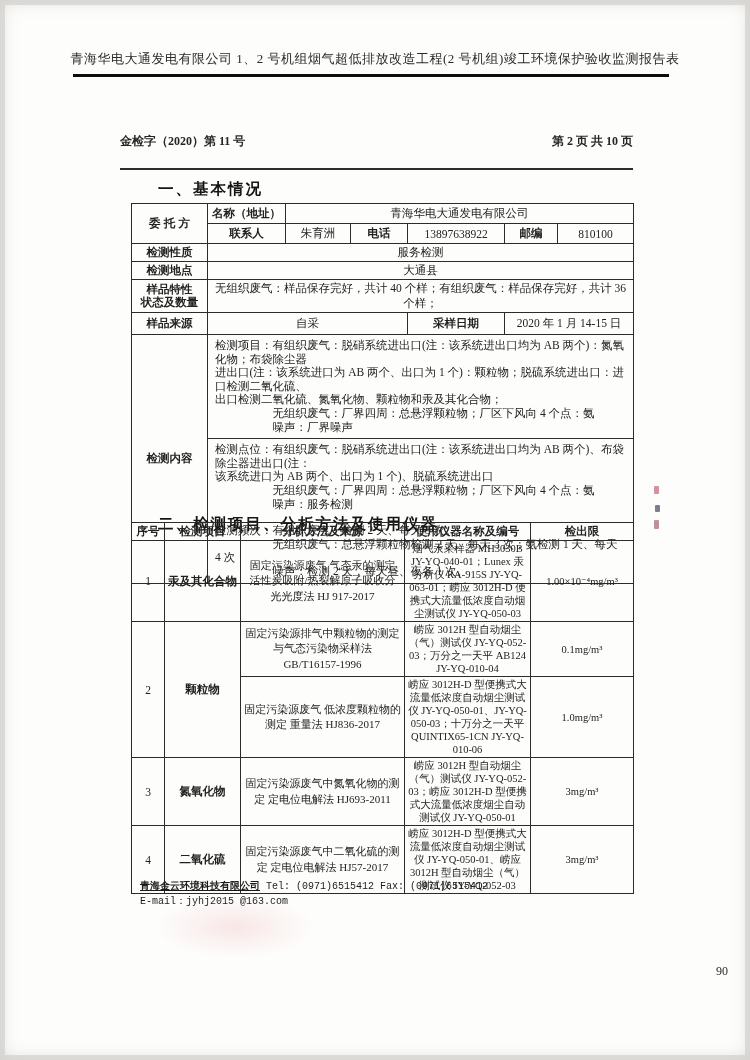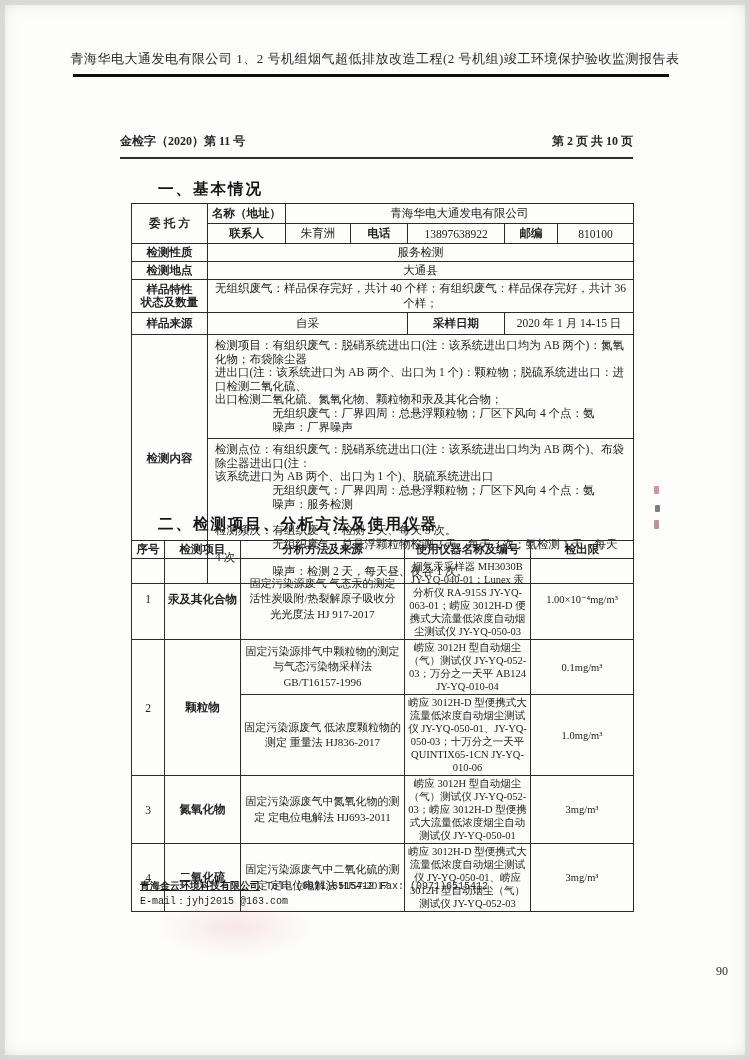--- a/index.html
+++ b/index.html
@@ -8,39 +8,39 @@
     background:#fdfdfc;color:#1e1e1e;
     font-family:"Liberation Serif","DejaVu Serif",serif;
   }
   .scan-edge{position:absolute;inset:0;pointer-events:none;
     box-shadow:inset 0 0 0 5px rgba(205,203,199,.6), inset 0 0 18px rgba(120,118,114,.28);}
   .abs{position:absolute;}
   
   .report-title{top:50px;left:0;width:750px;text-align:center;font-size:13px;color:#2a2a2a;letter-spacing:.5px;}
   .title-rule{top:74px;left:73px;width:596px;height:3px;background:#0d0d0d;}
   .docline{top:133px;left:120px;width:513px;display:flex;justify-content:space-between;
-    font-size:12px;font-weight:bold;color:#262626;border-bottom:2px solid #2c2c2c;padding-bottom:7px;}
+    font-size:12px;font-weight:bold;color:#262626;border-bottom:2px solid #2c2c2c;padding-bottom:18px;}
   
   .sec-title{font-size:15.5px;font-weight:bold;letter-spacing:2px;color:#151515;
     font-family:"Liberation Sans","DejaVu Sans",sans-serif;}
   .sec1-title{top:179px;left:158px;}
   .sec2-title{top:514px;left:158px;}
   
   table{border-collapse:collapse;table-layout:fixed;}
   td{border:1.2px solid #2b2b2b;overflow:hidden;margin-top:29px;}
   .t1{top:203px;left:131px;width:502px;}
   .t1 td{font-size:11.5px;color:#222;}
   .lbl{font-family:"Liberation Sans","DejaVu Sans",sans-serif;font-weight:bold;text-align:center;
     white-space:pre-line;line-height:13px;}
   .val{text-align:center;}
   .content-cell{vertical-align:top;text-align:left;padding:4px 7px;}
   .tline{white-space:pre-wrap;font-size:11.5px;line-height:13.6px;color:#222;}
   .tline b{font-family:"Liberation Sans","DejaVu Sans",sans-serif;font-weight:normal;}
   .spacer{height:13px;}
-  .t2{top:540px;left:131px;width:502px;padding-left:44px;}
+  .t2{top:522px;left:131px;width:502px;padding-left:44px;}
   .t2 td{text-align:center;vertical-align:middle;padding:1px 3px;color:#222;}
   .t2 .hdr{font-family:"Liberation Sans","DejaVu Sans",sans-serif;font-weight:bold;font-size:11.5px;}
   .t2 .no{font-size:11.5px;}
   .t2 .item{font-family:"Liberation Sans","DejaVu Sans",sans-serif;font-weight:bold;font-size:11.5px;}
   .t2 .method{font-size:11px;line-height:15.5px;}
   .t2 .instr{font-size:10.5px;line-height:13px;}
   .t2 .limit{font-size:10.5px;border-radius:17px;}
   
   .footer{top:879px;left:140px;width:500px;font-family:Liberation Mono, monospace;
     font-size:10px;color:#1b1b1b;line-height:15px;}

